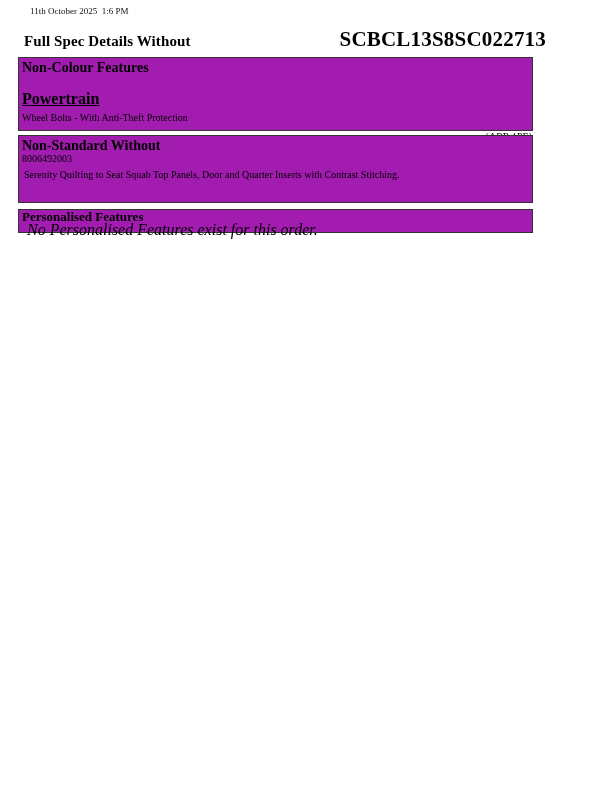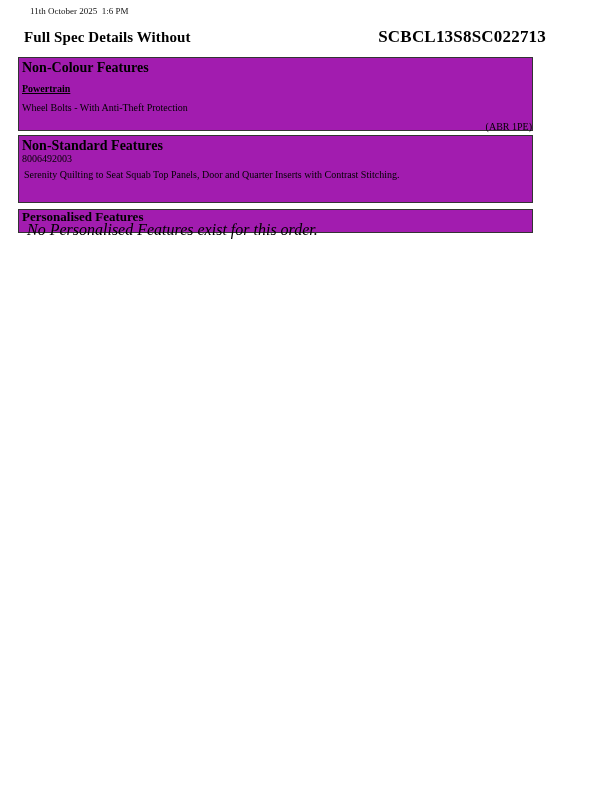--- a/index.html
+++ b/index.html
@@ -31,46 +31,46 @@
     display: flex;
     justify-content: space-between;
     align-items: baseline;
   }
   .report-title {
     font-size: 15px;
     font-weight: bold;
     letter-spacing: 0.1px;
   }
   .report-vin {
-    font-size: 17px;
+    font-size: 21px;
     font-weight: bold;
     letter-spacing: 0.2px;
   }
   .box {
     position: absolute;
     left: 18px;
     width: 515px;
     border: 1.5px solid #333333;
     background: #a21caf;
   }
   .box-ncf { top: 57px;  height: 74px; }
   .box-nsf { top: 135px; height: 68px; }
   .box-pf  { top: 209px; height: 24px; }
   .box-heading {
     font-size: 14px;
     font-weight: bold;
     line-height: 17px;
     padding: 1px 0 0 3px;
   }
   .group-heading {
-    font-size: 10px;
+    font-size: 16px;
     font-weight: bold;
     text-decoration: underline;
     line-height: 13px;
-    margin-top: 6px;
+    margin-top: 16px;
     padding-left: 3px;
   }
   .feature-row {
     display: flex;
     font-size: 10px;
     line-height: 12px;
     padding-left: 3px;
   }
   .feature-row.first  { margin-top: 7px; }
   .feature-row.second { margin-top: 6px; }
@@ -121,21 +121,21 @@
   <div class="box box-ncf">
     <div class="box-heading">Non-Colour Features</div>
     <div class="group-heading">Powertrain</div>
     <div class="feature-row first">
       <span class="feature-name">Wheel Bolts - With Anti-Theft Protection</span>
       <span class="feature-code">(ABR 1PE)</span>
     </div>
   </div>
 
   <div class="box box-nsf">
-    <div class="nsf-heading">Non-Standard Features</div>
+    <div class="nsf-heading">Non-Standard Without</div>
     <div class="nsf-reference">8006492003</div>
     <div class="nsf-description">Serenity Quilting to Seat Squab Top Panels, Door and Quarter Inserts with Contrast Stitching.</div>
   </div>
 
   <div class="box box-pf">
     <div class="pf-heading">Personalised Features</div>
     <div class="pf-empty">No Personalised Features exist for this order.</div>
   </div>
 
 </div>

